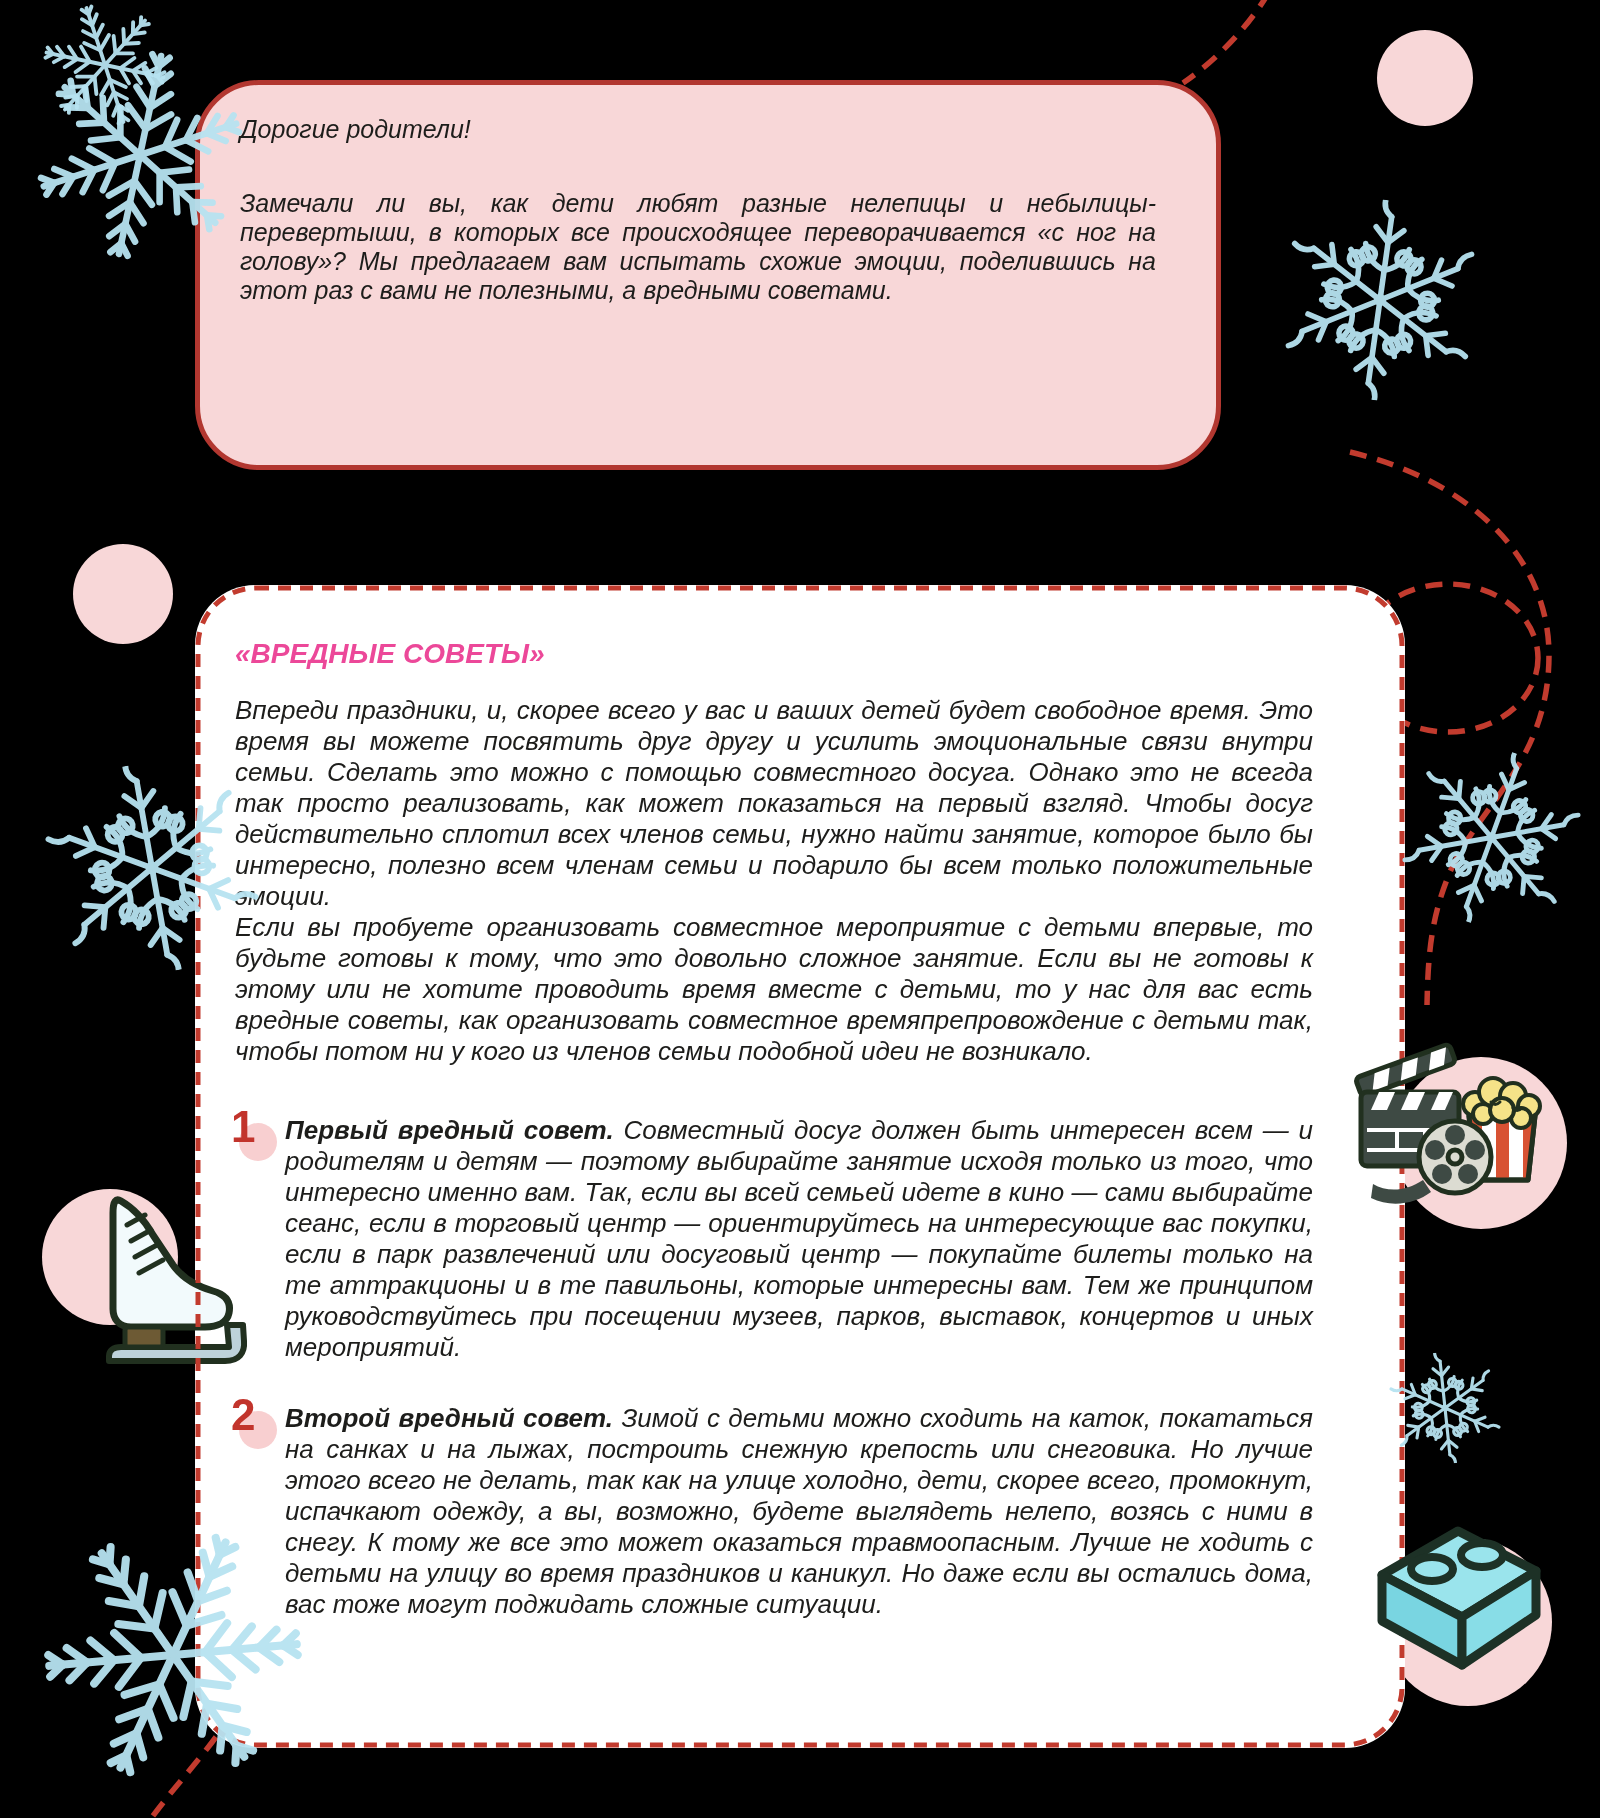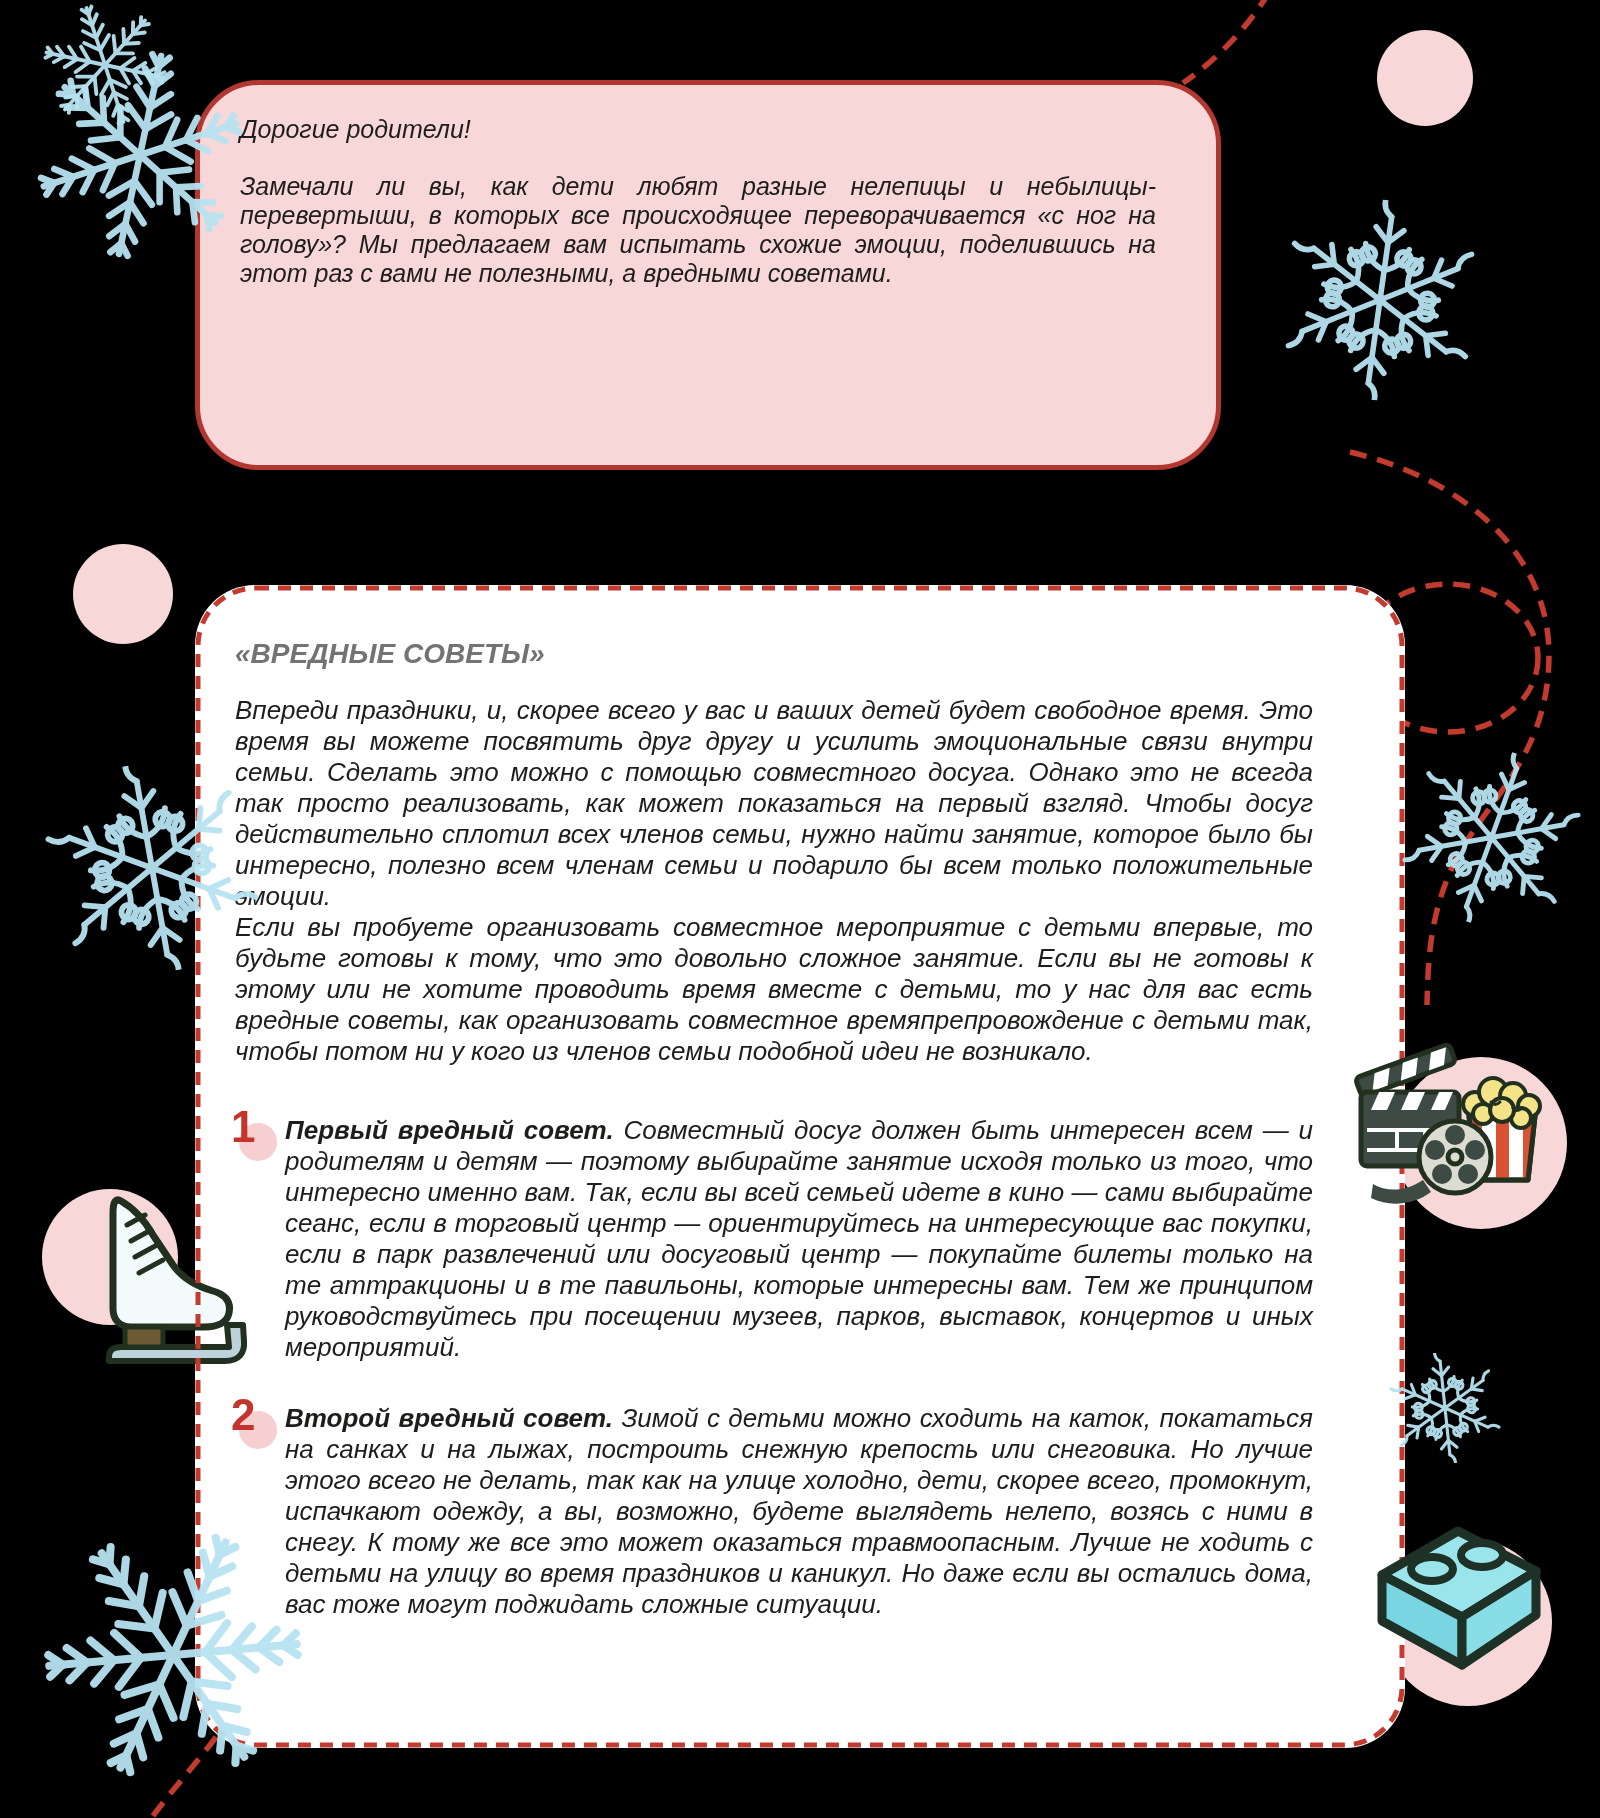--- a/index.html
+++ b/index.html
@@ -10,27 +10,27 @@
   .pink-dot{position:absolute;border-radius:50%;background:#f8d7d8;z-index:0;}
   .dot-1{left:1377px;top:30px;width:96px;height:96px;}
   .dot-2{left:73px;top:544px;width:100px;height:100px;}
   .dot-3{left:42px;top:1189px;width:136px;height:136px;}
   .dot-4{left:1395px;top:1057px;width:172px;height:172px;}
   .dot-5{left:1384px;top:1538px;width:168px;height:168px;}
 
   .intro-card{position:absolute;left:195px;top:80px;width:1026px;height:390px;box-sizing:border-box;
     background:#f8d7d8;border:5px solid #b23730;border-radius:64px;z-index:1;
     padding:30px 60px 0 40px;font-style:italic;font-size:25px;line-height:29px;}
-  .intro-card p{margin:28px 0 0;text-align:justify;}
+  .intro-card p{margin:45px 0 0;text-align:justify;}
   .intro-card .greeting{margin:0;text-align:left;}
 
   .advice-card{position:absolute;left:195px;top:585px;width:1210px;height:1163px;box-sizing:border-box;
     background:#ffffff;border-radius:60px;z-index:1;
     padding:52px 92px 0 40px;font-style:italic;font-size:26px;line-height:31px;}
-  .advice-title{margin:0 0 24px;font-size:28px;line-height:34px;font-weight:bold;color:#737373;}
+  .advice-title{margin:0 0 24px;font-size:28px;line-height:34px;font-weight:bold;color:#ec4899;}
   .advice-card p{margin:0;text-align:justify;}
   .advice-card p + p{}
   .advice-item{position:relative;margin:48px 0 0 50px;text-align:justify;}
   .advice-item + .advice-item{margin-top:40px;}
   .advice-item b{font-weight:bold;}
   .badge{position:absolute;left:-54px;top:0px;width:46px;height:46px;}
   .badge-circle{position:absolute;left:8px;top:8px;width:38px;height:38px;border-radius:50%;background:#f8cfd0;}
   .badge-num{position:absolute;left:0;top:-10px;font-size:44px;line-height:1;font-weight:bold;
              font-style:normal;color:#c2342c;}
 

